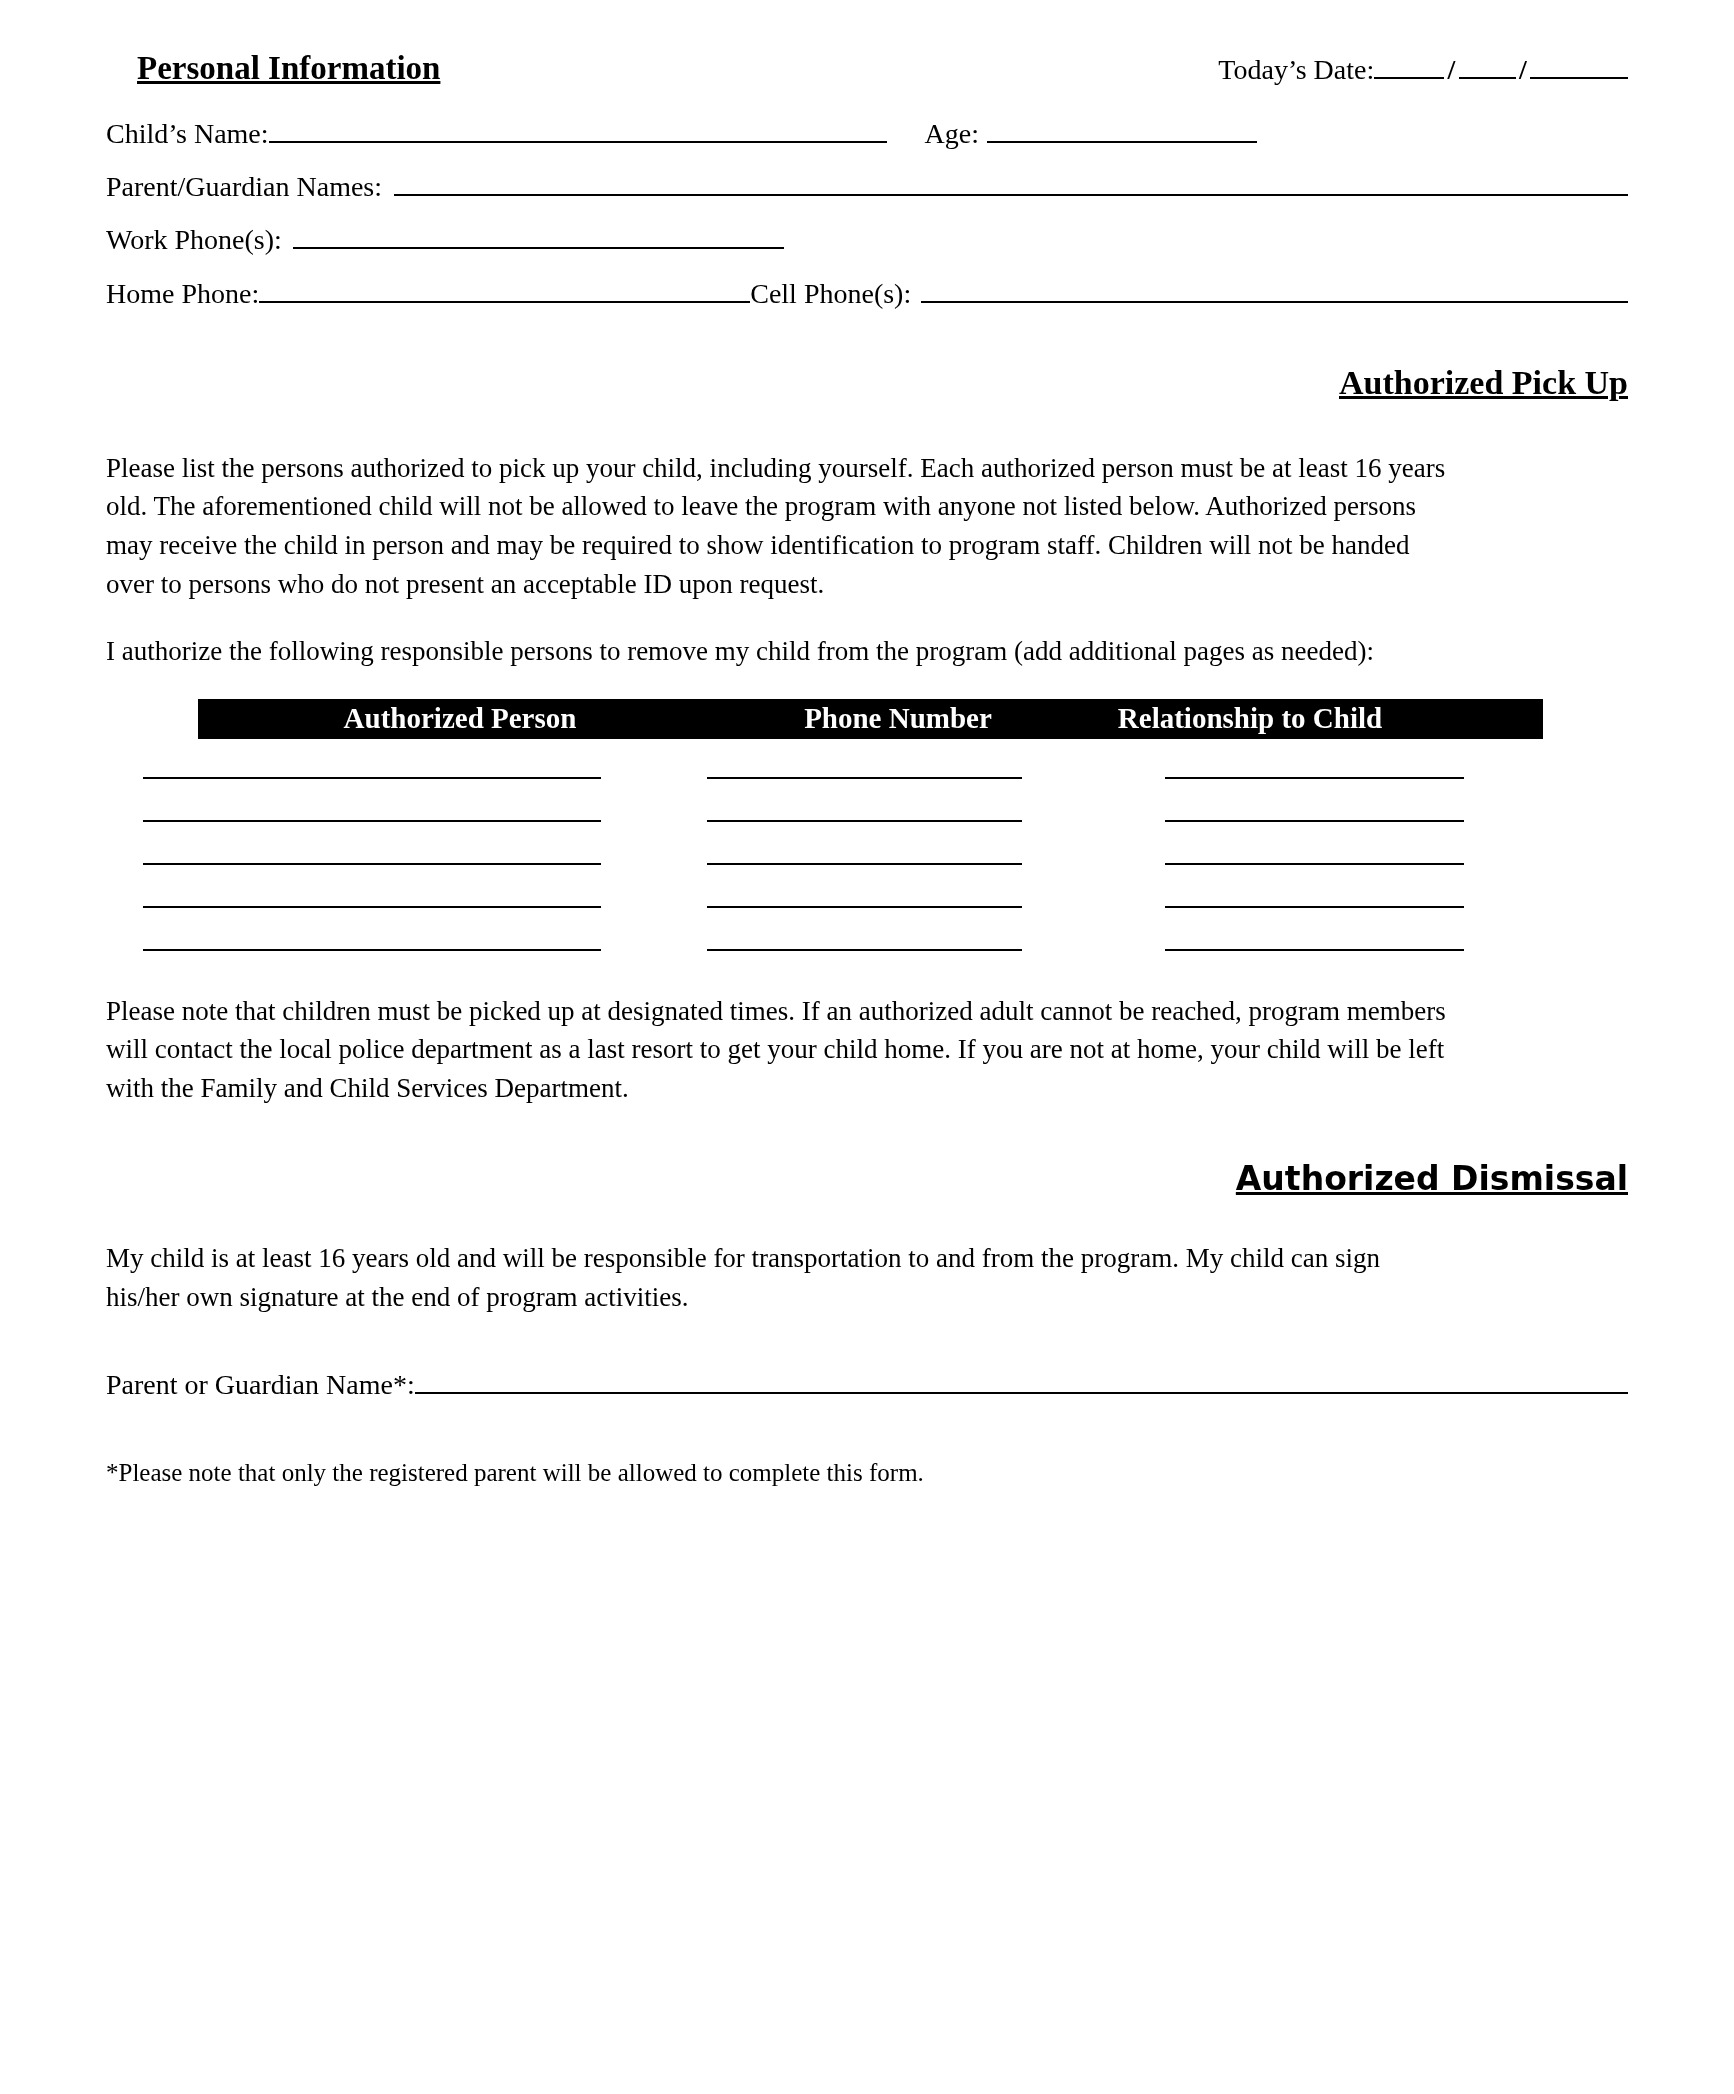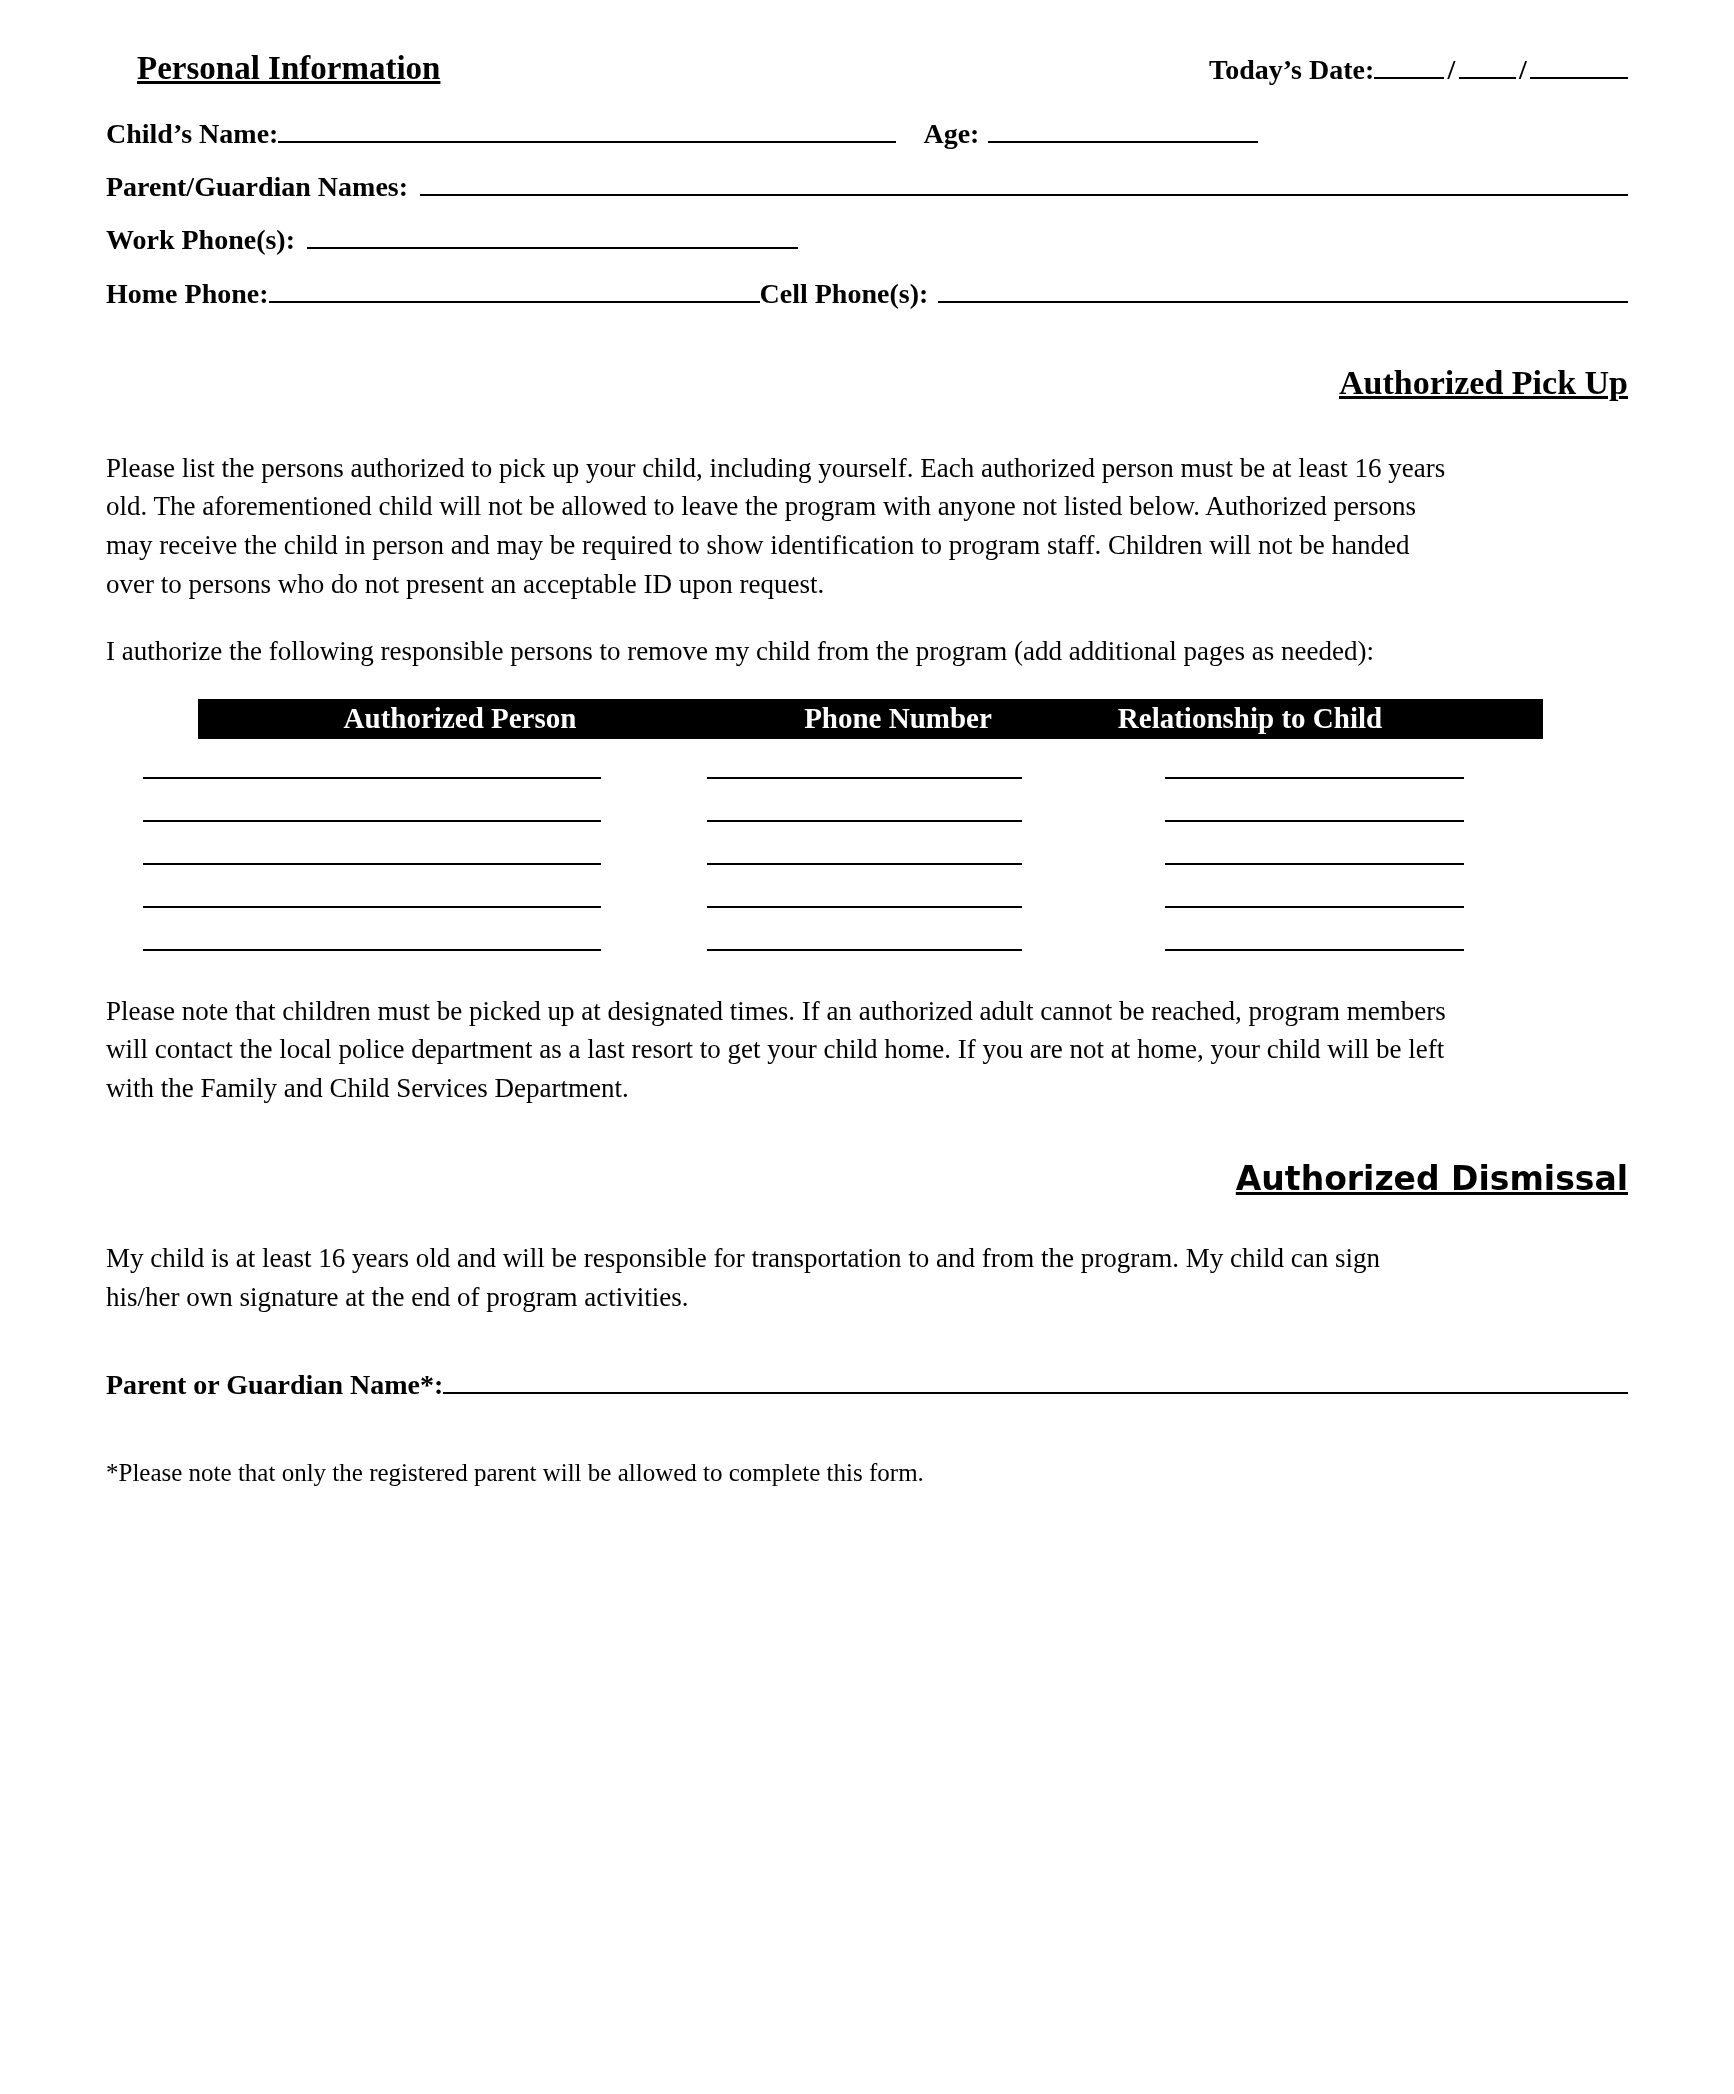--- a/index.html
+++ b/index.html
@@ -41,21 +41,21 @@
     font-weight: bold;
     margin-bottom: 14.7px;
   }
   .personal-top {
     display: flex;
     justify-content: space-between;
     align-items: baseline;
     margin-bottom: 24.5px;
   }
   .label {
-    font-weight: bold;
+    font-weight: normal;
     font-size: 28px;
     white-space: nowrap;
   }
   .fill {
     border-bottom: 2.5px solid #000;
     display: inline-block;
     height: 29.5px;
     vertical-align: bottom;
   }
   .date-line {
@@ -148,21 +148,21 @@
       <span class="slash">/</span>
       <span class="date-seg" style="width:57px"></span>
       <span class="slash">/</span>
       <span class="date-seg" style="width:98px"></span>
     </div>
   </div>
 
   <div class="row">
     <span class="label">Child’s Name:</span>
     <span class="fill" style="width:618px"></span>
-    <span class="label" style="margin-left:27px">Age:</span>
+    <span class="label" style="margin-left:38px">Age:</span>
     <span class="fill" style="width:270px;margin-left:8.2px"></span>
   </div>
 
   <div class="row">
     <span class="label">Parent/Guardian Names:</span>
     <span class="fill" style="flex:1;margin-left:11.5px"></span>
   </div>
 
   <div class="row">
     <span class="label">Work Phone(s):</span>

